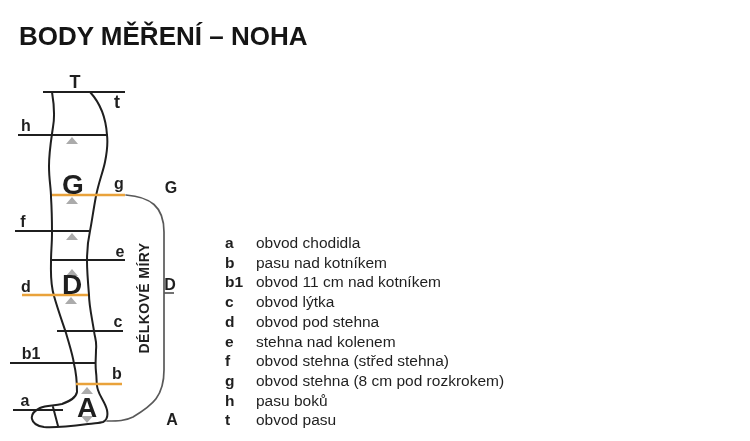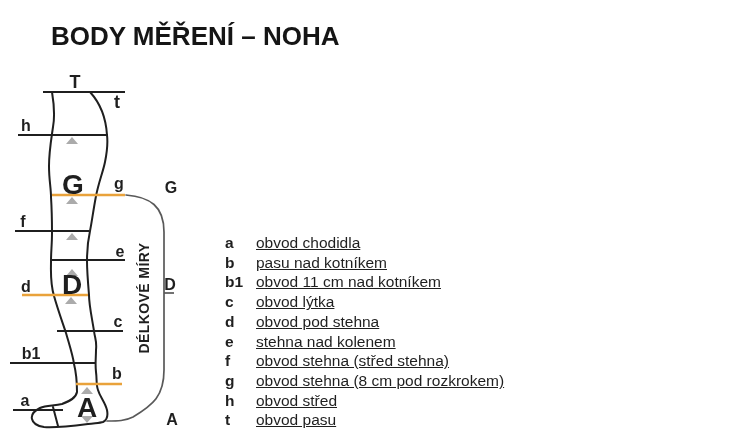--- a/index.html
+++ b/index.html
@@ -2,30 +2,30 @@
 <html><head>
 <meta charset="utf-8">
 <style>
   html,body{margin:0;padding:0;background:#ffffff;}
   .page{
     position:relative;width:750px;height:441px;background:#ffffff;overflow:hidden;
     font-family:"Liberation Sans", sans-serif;color:#1f1f1f;
   }
   .title{
     position:absolute;left:19px;top:21px;font-size:26px;font-weight:bold;
-    letter-spacing:0px;color:#151515;white-space:nowrap;margin-left:32px;
+    letter-spacing:0px;color:#151515;white-space:nowrap;
   }
   .diagram-svg{position:absolute;left:0;top:60px;}
   .legend{
     position:absolute;left:225px;top:233px;width:330px;
     font-size:15.5px;line-height:19.7px;
   }
   .legend-row{display:flex;}
   .legend-key{width:31px;font-weight:bold;flex:0 0 31px;}
-  .legend-text{flex:1;text-decoration:underline;}
+  .legend-text{flex:1;}
   svg text{font-family:"Liberation Sans", sans-serif;fill:#1f1f1f;}
   .pt-label{font-size:16px;font-weight:bold;}
   .pt-label-big{font-size:28px;font-weight:bold;}
   .pt-label-top{font-size:18px;font-weight:bold;}
   .bracket-label{font-size:16px;font-weight:bold;}
   .axis-label{font-size:14px;font-weight:bold;letter-spacing:0.4px;}
   .mline{stroke:#1f1f1f;stroke-width:2;}
   .gline{stroke-width:2.4;}
   .outline{fill:none;stroke:#1f1f1f;stroke-width:2;stroke-linejoin:round;stroke-linecap:round;}
   .bracket{fill:none;stroke:#595959;stroke-width:1.7;stroke-linecap:round;}
@@ -149,21 +149,21 @@
     <div class="legend-row">
       <span class="legend-key">f</span>
       <span class="legend-text">obvod stehna (střed stehna)</span>
     </div>
     <div class="legend-row">
       <span class="legend-key">g</span>
       <span class="legend-text">obvod stehna (8 cm pod rozkrokem)</span>
     </div>
     <div class="legend-row">
       <span class="legend-key">h</span>
-      <span class="legend-text">obvod střed</span>
+      <span class="legend-text">pasu boků</span>
     </div>
     <div class="legend-row">
       <span class="legend-key">t</span>
       <span class="legend-text">obvod pasu</span>
     </div>
   </div>
 
 </div>
 
 </body></html>

